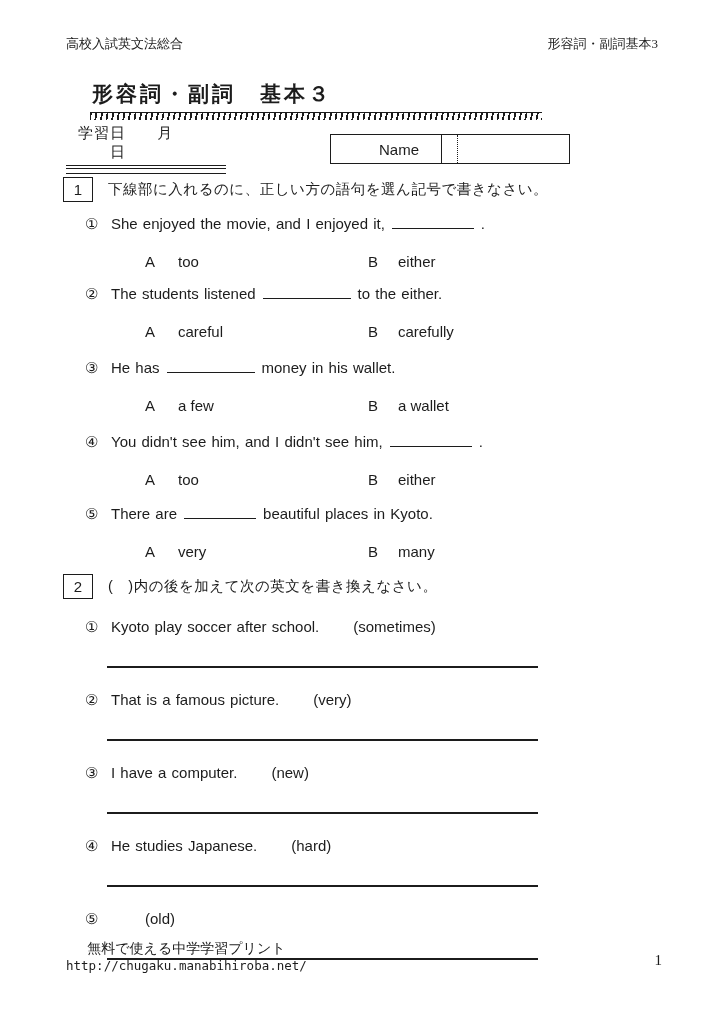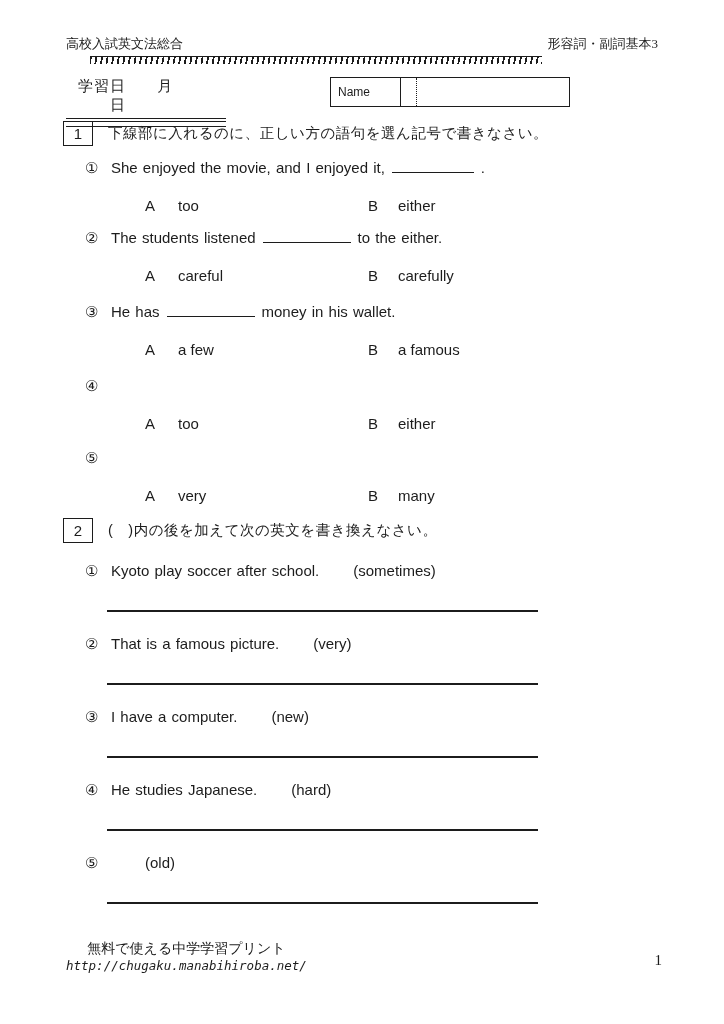--- a/index.html
+++ b/index.html
@@ -16,30 +16,30 @@
   
   .hdr{display:flex;justify-content:space-between;
        font-family:"Liberation Serif", serif;font-size:13px;line-height:16px;gap:20px;}
   
   .title{margin-top:28px;padding-left:26px;font-size:21px;font-weight:600;
          letter-spacing:3px;line-height:28px;}
   .hatch{margin-top:4px;margin-left:24px;width:452px;height:7px;
          border-top:1.6px solid #1c1c1c;
          background:repeating-linear-gradient(100deg,#1c1c1c 0 1.8px,#fff 1.8px 5.5px);}
   
-  .meta{margin-top:13px;display:flex;align-items:flex-start;height:32px;}
+  .meta{margin-top:13px;display:flex;align-items:center;height:32px;}
   .study{width:160px;}
   .study-text{display:block;padding:0 6px 3px 12px;border-bottom:1.8px solid #1c1c1c;
               font-size:15px;letter-spacing:1px;}
   .study-month{margin-left:26px;} .study-day{margin-left:32px;}
   .dbl{height:4px;border-top:1.4px solid #1c1c1c;border-bottom:1.4px solid #1c1c1c;margin-top:2px;}
   .namebox{margin-left:auto;margin-right:88px;width:238px;height:28px;
            border:1.7px solid #1c1c1c;display:flex;align-items:stretch;}
   .namelabel{width:62px;border-right:1.7px solid #1c1c1c;display:flex;align-items:center;
-             padding-left:7px;font-size:12px;}
+             padding-left:7px;font-size:15px;margin-left:41px;}
   .dotline{width:0;border-left:1.6px dotted #1c1c1c;margin-left:15px;}
   .namefill{flex:1;}
   
   .sec{margin-top:12px;display:flex;align-items:center;}
   .secnum{width:28px;height:23px;border:1.7px solid #1c1c1c;margin-left:-3px;
           display:flex;align-items:center;justify-content:center;font-size:15px;}
   .instr{margin-left:15px;font-size:14.5px;letter-spacing:.5px;text-align:center;}
   
   .q{display:flex;margin-top:12px;font-size:15px;line-height:20px;word-spacing:1px;}
   .q.mt16{margin-top:16px;} .q.mt14{margin-top:14px;}
@@ -53,34 +53,35 @@
   
   .q2{margin-top:22px;}
   .q2.first{margin-top:18px;}
   .q2row{display:flex;font-size:15px;line-height:20px;word-spacing:1px;}
   .hint{margin-left:34px;}
   .ansline{margin-top:29px;margin-left:41px;width:431px;height:0;
            border-bottom:2px solid #1c1c1c;}
   
   .footer{position:absolute;left:66px;bottom:50px;}
   .f1{font-family:"Liberation Serif", serif;font-size:14px;line-height:17px;text-align:center;}
-  .f2{font-family:"DejaVu Sans Mono", monospace;font-size:12.5px;line-height:17px;font-style:italic;}
+  .f2{font-family:"DejaVu Sans Mono", monospace;font-size:12.5px;line-height:17px;}
   .pagenum{position:absolute;right:62px;bottom:55px;
            font-family:"Liberation Serif", serif;font-size:15px;}
 </style>
 </head>
 <body>
 
 <div class="page">
 
   <div class="hdr">
     <span>高校入試英文法総合</span>
     <span>形容詞・副詞基本3</span>
   </div>
 
+  <div class="title">形容詞・副詞　基本３</div>
   <div class="hatch"></div>
 
   <div class="meta">
     <div class="study">
       <span class="study-text">
         <span>学習日</span>
         <span class="study-month">月</span>
         <span class="study-day">日</span>
       </span>
       <div class="dbl"></div>
@@ -126,35 +127,41 @@
   <div class="q mt16">
     <span class="qnum">③</span>
     <span>
       <span>He has</span><span class="blank w88"></span><span>money in his wallet.</span>
     </span>
   </div>
   <div class="opts">
     <span class="optlabA">A</span>
     <span class="optA">a few</span>
     <span class="optlabB">B</span>
-    <span>a famous</span>
+    <span>a wallet</span>
   </div>
 
   <div class="q mt16">
     <span class="qnum">④</span>
+    <span>
+      <span>You didn't see him, and I didn't see him,</span><span class="blank w82"></span><span>.</span>
+    </span>
   </div>
   <div class="opts">
     <span class="optlabA">A</span>
     <span class="optA">too</span>
     <span class="optlabB">B</span>
     <span>either</span>
   </div>
 
   <div class="q mt14">
     <span class="qnum">⑤</span>
+    <span>
+      <span>There are</span><span class="blank w72"></span><span>beautiful places in Kyoto.</span>
+    </span>
   </div>
   <div class="opts">
     <span class="optlabA">A</span>
     <span class="optA">very</span>
     <span class="optlabB">B</span>
     <span>many</span>
   </div>
 
   <div class="sec">
     <div class="secnum">2</div>

